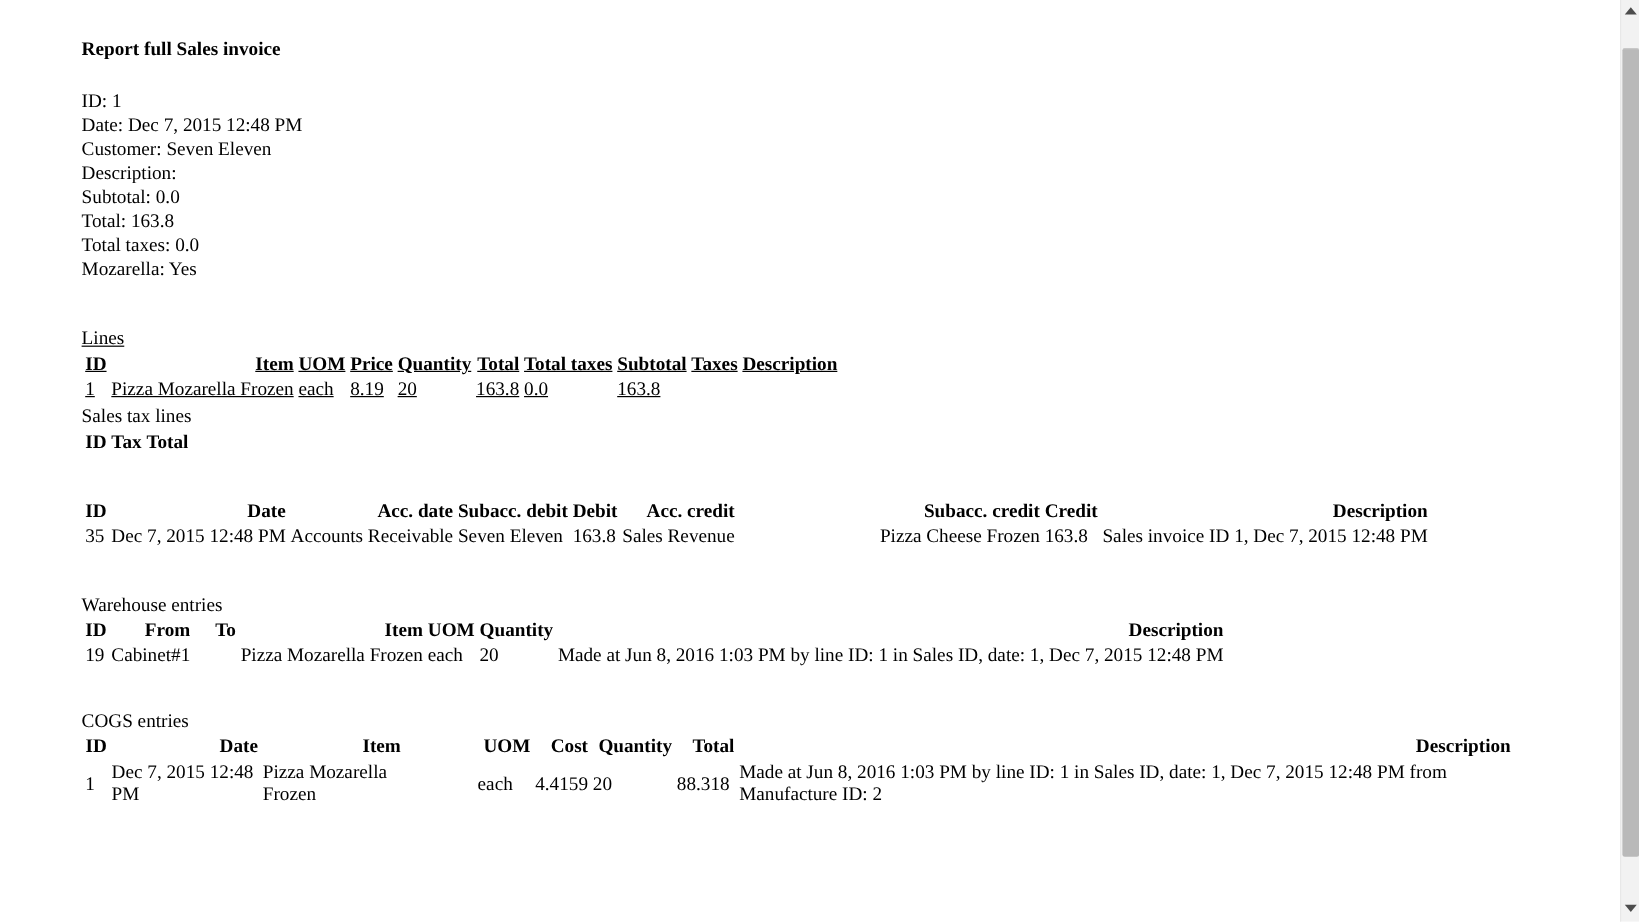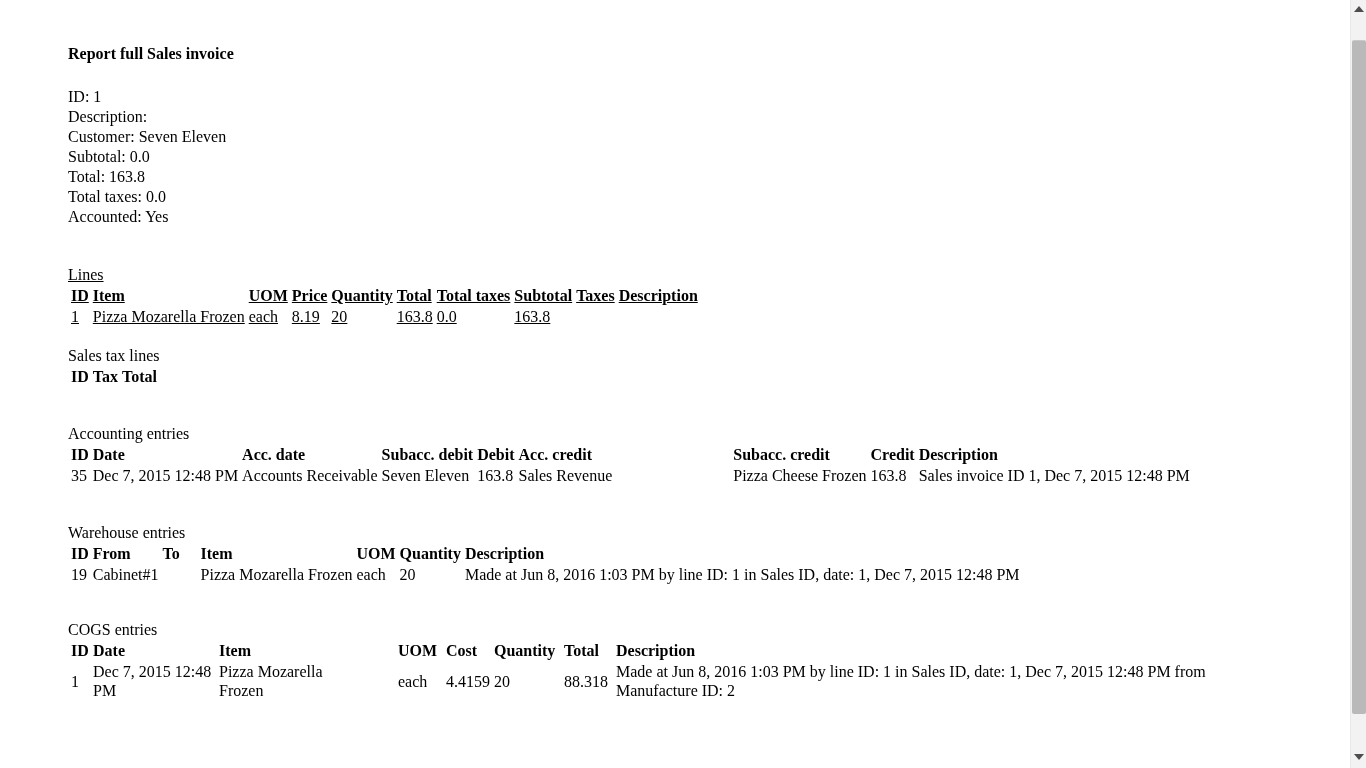--- a/index.html
+++ b/index.html
@@ -6,48 +6,48 @@
     margin: 0; padding: 0;
     width: 1366px; height: 768px;
     overflow: hidden;
     background: #ffffff;
     color: #000000;
     font-family: "Liberation Serif", "DejaVu Serif", serif;
     font-size: 16px;
   }
   .page {
     position: absolute;
-    top: 12px; left: 0;
+    top: 0; left: 0;
     width: 1350px; height: 734px;
     box-sizing: border-box;
     padding: 31px 8px 0 68px;
     overflow: hidden;
   }
   .title { font-weight: bold; line-height: 21px; }
   .info { margin-top: 23px; line-height: 20px; }
   .info div { white-space: nowrap; }
   .section-label { line-height: 20px; }
   .sec-lines      { margin-top: 38px; text-decoration: underline; }
-  .sec-salestax   { margin-top: 19px; }
+  .sec-salestax   { margin-top: 3px; }
   .sec-accounting { margin-top: 37px; }
   .sec-warehouse  { margin-top: 37px; }
   .sec-cogs       { margin-top: 35px; }
 
   table {
     border-collapse: separate;
     border-spacing: 2px 0;
     line-height: 19px;
   }
   th, td {
     padding: 1px;
     text-align: left;
     vertical-align: middle;
     white-space: nowrap;
   }
-  th { font-weight: bold; text-align: left; }
+  th { font-weight: bold; text-align: right; }
 
   
   .acct-table th:nth-child(6), .acct-table td:nth-child(6) { padding-right: 118px; margin-top: 11px; }
 
   
   .wh-table th:nth-child(3) { min-width: 34px; }
 
   
   .cogs-table { table-layout: fixed; width: 1189px; }
   .cogs-table th, .cogs-table td { white-space: normal; overflow: hidden; }
@@ -74,26 +74,27 @@
 </style>
 </head>
 <body>
 
 <div class="page">
 
   <div class="title">Report full Sales invoice</div>
 
   <div class="info">
     <div>ID: 1</div>
+    <div>Date: Dec 7, 2015 12:48 PM</div>
+    <div>Customer: Seven Eleven</div>
     <div>Description:</div>
-    <div>Customer: Seven Eleven</div>
     <div>Subtotal: 0.0</div>
     <div>Total: 163.8</div>
     <div>Total taxes: 0.0</div>
-    <div>Accounted: Yes</div>
+    <div>Mozarella: Yes</div>
   </div>
 
   <div class="section sec-lines">
     <div class="section-label">Lines</div>
     <table>
       <tbody>
           <tr>
         <th>ID</th>
         <th>Item</th>
         <th>UOM</th>
@@ -128,21 +129,20 @@
           <tr>
         <th>ID</th>
         <th>Tax</th>
         <th>Total</th>
       </tr>
     </tbody>
       </table>
   </div>
 
   <div class="section sec-accounting">
-    <div class="section-label">Accounting entries</div>
     <table class="acct-table">
       <tbody>
           <tr>
         <th>ID</th>
         <th>Date</th>
         <th>Acc. date</th>
         <th>Subacc. debit</th>
         <th>Debit</th>
         <th>Acc. credit</th>
         <th>Subacc. credit</th>

